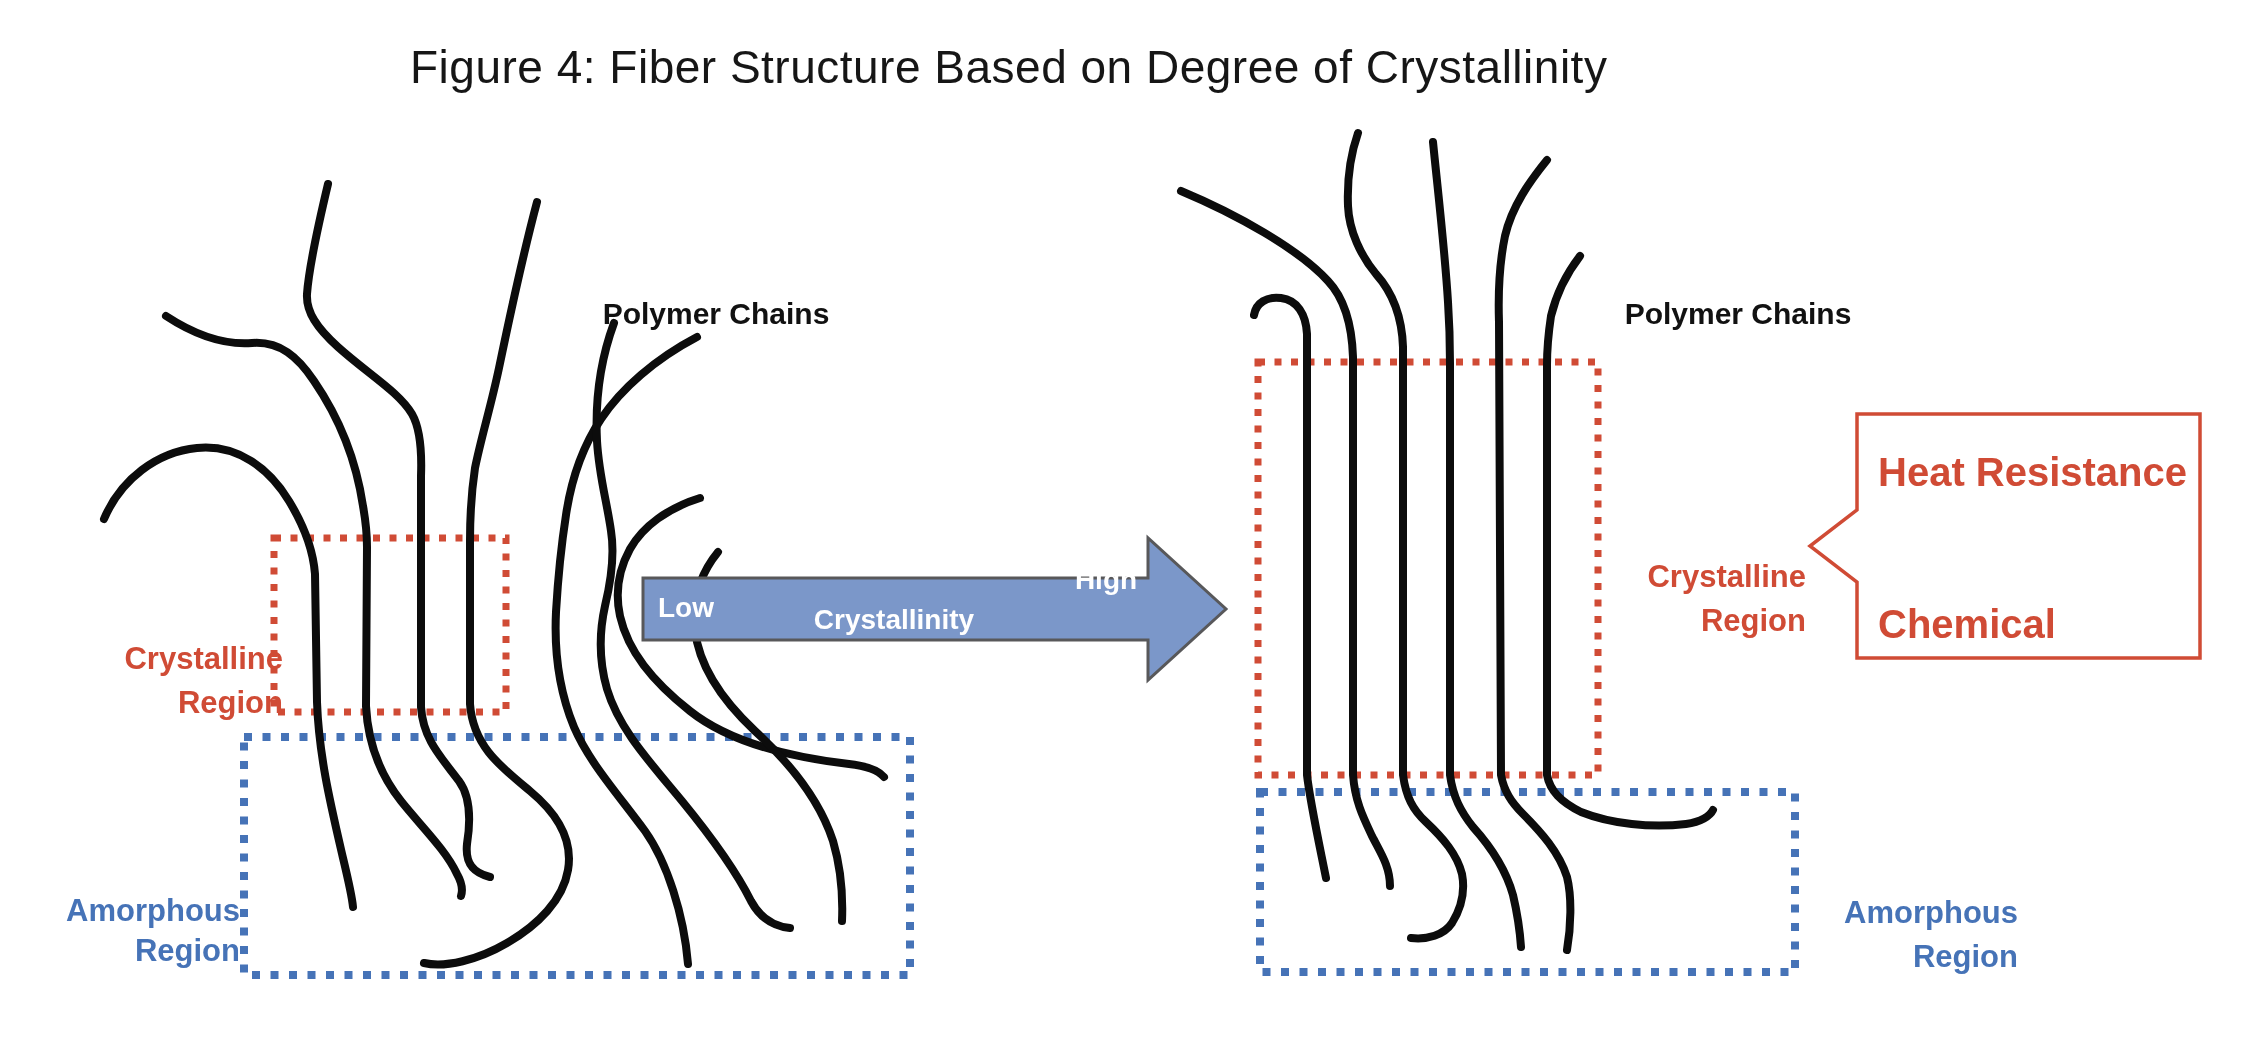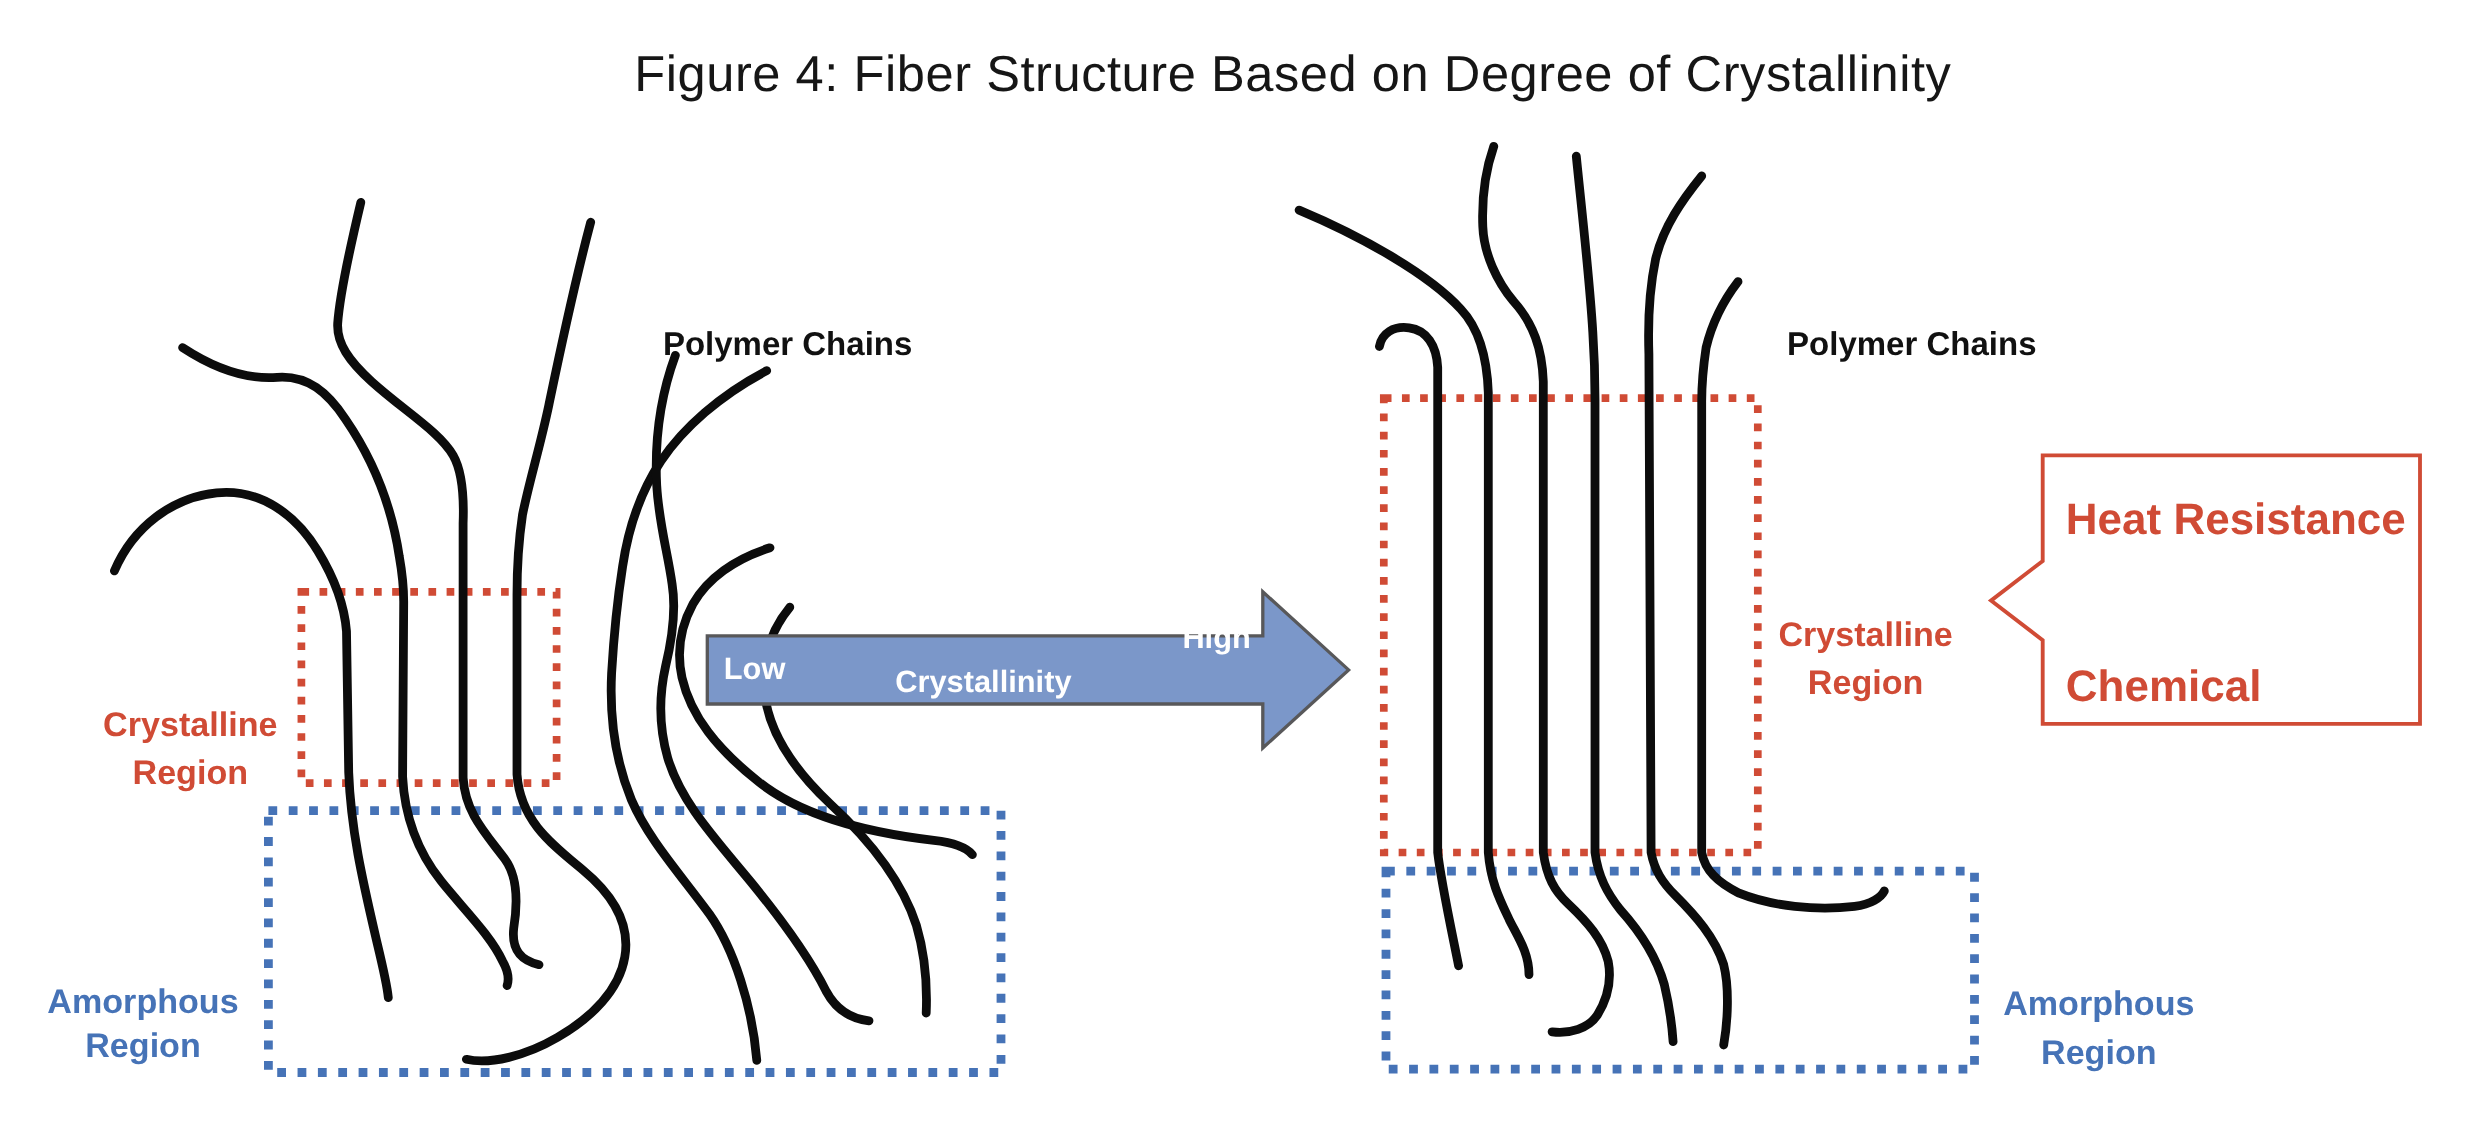--- a/index.html
+++ b/index.html
@@ -20,25 +20,25 @@
   }
   #diagram-svg{position:absolute;left:0;top:0;}
   .chain{fill:none;stroke:var(--chain);stroke-width:8;stroke-linecap:round;stroke-linejoin:round;}
   .dotted-red{fill:none;stroke:var(--red);stroke-width:7;stroke-dasharray:7 9.5;}
   .dotted-blue{fill:none;stroke:var(--blue);stroke-width:8;stroke-dasharray:8 10.5;}
   .arrow-shape{fill:var(--arrow-fill);stroke:var(--arrow-border);stroke-width:3;}
   .callout-shape{fill:#ffffff;stroke:var(--red);stroke-width:3.5;stroke-linejoin:miter;}
   .lbl{position:absolute;font-weight:700;white-space:nowrap;margin-top:48px;}
   .title{
     position:absolute;left:410px;top:40px;width:1364px;
-    text-align:right;font-size:46px;font-weight:400;color:var(--title-color);
+    text-align:left;font-size:46px;font-weight:400;color:var(--title-color);
     letter-spacing:0.5px;
   }
   .polymer{font-size:30px;color:#111;width:300px;text-align:center;}
-  .region-label{width:220px;text-align:center;font-size:31px;line-height:44px;}
+  .region-label{width:220px;text-align:right;font-size:31px;line-height:44px;}
   .red-text{color:var(--red);}
   .blue-text{color:var(--blue);}
   .arrow-text{position:absolute;transform:translateX(-50%);color:#ffffff;font-size:28px;font-weight:700;white-space:nowrap;}
   .callout-item{position:absolute;left:1878px;font-size:40px;font-weight:700;color:var(--red);white-space:nowrap;text-align:center;}
 </style>
 </head>
 <body>
 
 <div id="canvas">
 

